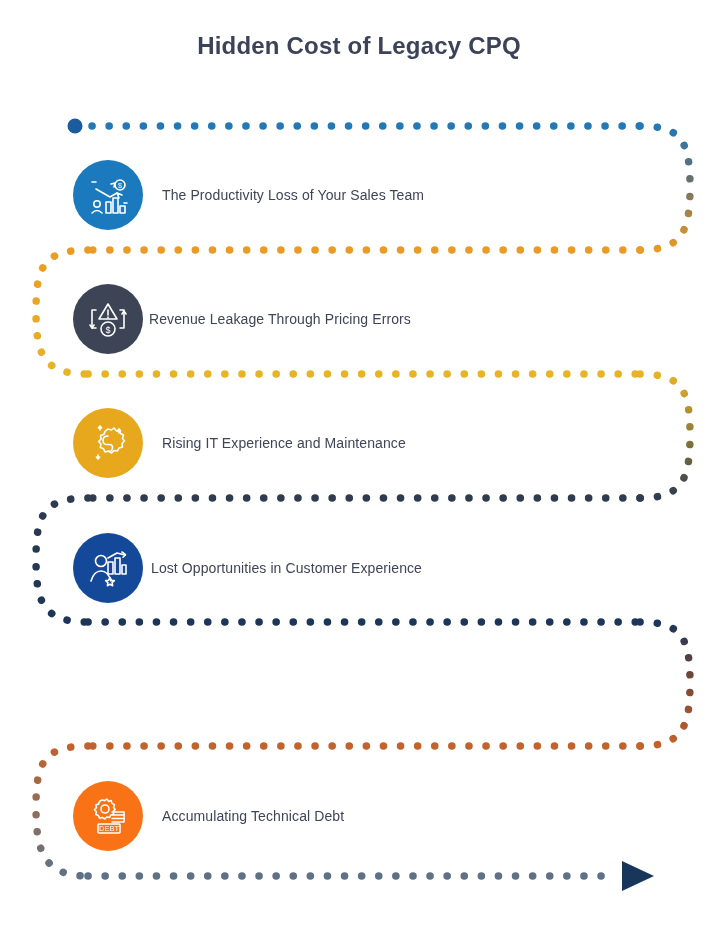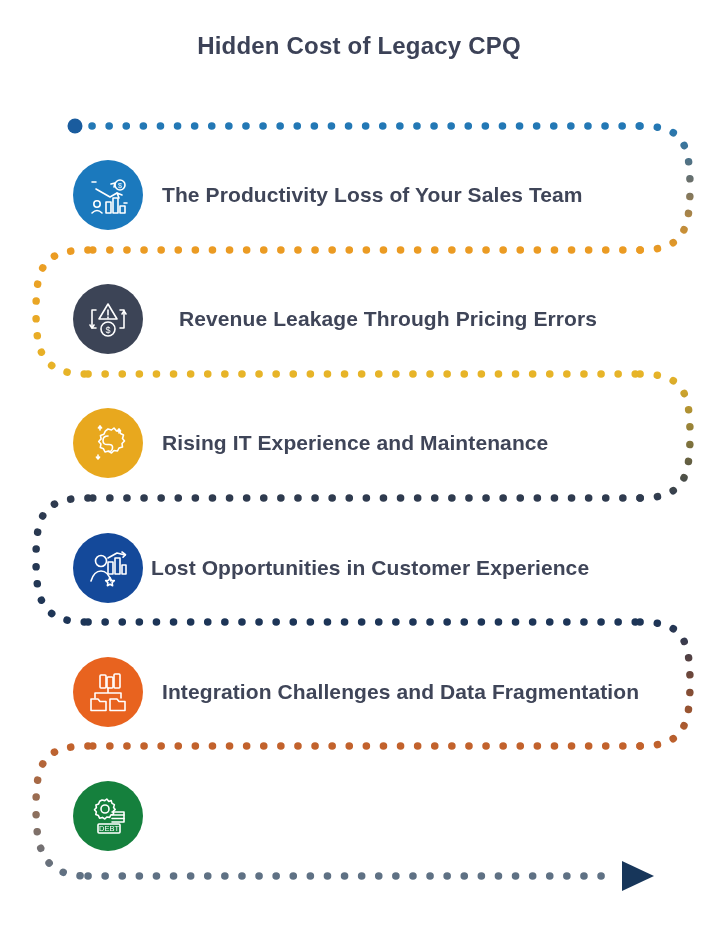--- a/index.html
+++ b/index.html
@@ -36,22 +36,22 @@
   }
   .icon-circle{
     width:70px;height:70px;
     border-radius:50%;
     flex:0 0 70px;
     display:flex;align-items:center;justify-content:center;
     box-sizing:border-box;
   }
   .icon-circle svg{display:block;}
   .row-label{
-    font-size:21px;
-    font-weight:bold;
+    font-size:14px;
+    font-weight:normal;
     color:#3f4558;
     white-space:nowrap;
     letter-spacing:.1px;
   }
 </style>
 </head>
 <body>
 
 <div id="stage">
 
@@ -146,21 +146,21 @@
         <path d="M22 7 L31 22 H13 Z"></path>
         <path d="M22 13 v5 M22 20 v1"></path>
         <circle cx="22" cy="32" r="7"></circle>
         <text x="22" y="35.5" font-size="9" fill="#fff" stroke="none" text-anchor="middle">$</text>
         <path d="M10 13 h-4 v18 h4"></path>
         <path d="M8 28 l-2 3 l-2 -3"></path>
         <path d="M34 13 h4 v18 h-4"></path>
         <path d="M36 17 l2 -3 l2 3"></path>
       </svg>
     </div>
-    <div class="row-label" style="margin-left:36px;">Revenue Leakage Through Pricing Errors</div>
+    <div class="row-label" style="margin-left:6px;">Revenue Leakage Through Pricing Errors</div>
   </div>
 
   <div class="row" style="left:73px;top:403px;">
     <div class="icon-circle" style="background:#e8a81e;">
       <svg width="44" height="44" viewBox="0 0 44 44" fill="none" stroke="#ffffff" stroke-width="1.6" stroke-linecap="round" stroke-linejoin="round">
         <path d="M22 8 l3.5 1 l2.5-2 l2.5 3 l3-1 l1 3.5 l3 1.5 l-1 3.5 l2 2.5 l-2.5 2.5 l.5 3.5 l-3.5 1 l-1.5 3 l-3.5-.5
                  l-2.5 2.5 l-3-2 l-3.5 1 l-1.5-3.2 l-3.2-1.2 l.6-3.5 l-2.2-2.6 l2.4-2.6 l-.6-3.4 l3.4-1.2 l1.4-3.2 Z"></path>
         <path d="M22 15 q-5 0 -5 4.5 t5 4 t4.5 3.5 t-4.5 3.5"></path>
         <path d="M14 9 v-4 M14 5 l-1.6 2 M14 5 l1.6 2"></path>
         <path d="M33 12 v-4 M33 8 l-1.6 2 M33 8 l1.6 2"></path>
@@ -179,42 +179,30 @@
         <rect x="29" y="12" width="5" height="16"></rect>
         <rect x="36" y="19" width="4" height="9"></rect>
         <path d="M22 12 L31 7 L39 9"></path>
         <path d="M36 6 l3.5 2.6 l-2.5 2.6"></path>
         <path d="M24 31.5 l1.3 2.7 l3 .4 l-2.2 2.1 l.5 3 l-2.6 -1.4 l-2.6 1.4 l.5 -3 l-2.2 -2.1 l3 -.4 Z"></path>
       </svg>
     </div>
     <div class="row-label" style="margin-left:8px;">Lost Opportunities in Customer Experience</div>
   </div>
 
-  <div class="row" style="left:73px;top:652px;">
-    <div class="icon-circle" style="background:#e8631f;">
-      <svg width="44" height="44" viewBox="0 0 44 44" fill="none" stroke="#ffffff" stroke-width="1.6" stroke-linecap="round" stroke-linejoin="round">
-        <rect x="14" y="5" width="6" height="13" rx="1"></rect>
-        <rect x="21" y="7" width="6" height="11" rx="1"></rect>
-        <rect x="28" y="4" width="6" height="14" rx="1"></rect>
-        <path d="M22 18 v5 M9 28 v-5 h26 v5 M22 23 v-5"></path>
-        <path d="M5 29 h7 l2 2.5 h6 v9 h-15 Z"></path>
-        <path d="M24 29 h7 l2 2.5 h6 v9 h-15 Z"></path>
-      </svg>
-    </div>
-    <div class="row-label" style="margin-left:19px;">Integration Challenges and Data Fragmentation</div>
-  </div>
 
   <div class="row" style="left:73px;top:776px;">
-    <div class="icon-circle" style="background:#15803d;text-decoration:underline;">
+    <div class="icon-circle" style="background:#f97316;text-decoration:underline;">
       <svg width="44" height="44" viewBox="0 0 44 44" fill="none" stroke="#ffffff" stroke-width="1.6" stroke-linecap="round" stroke-linejoin="round">
         <path d="M16 6 l2.8 .6 l2-1.6 l2 2.4 l2.4-.8 l.8 2.8 l2.4 1.2 l-.8 2.8 l1.6 2 l-2 2 l.4 2.8 l-2.8 .8
                  l-1.2 2.4 l-2.8-.4 l-2 2 l-2.4-1.6 l-2.8 .8 l-1.2-2.6 l-2.6-1 l.5-2.8 l-1.8-2.1 l1.9-2.1 l-.5-2.7
                  l2.7-1 l1.1-2.6 Z"></path>
         <circle cx="19" cy="15" r="4"></circle>
         <path d="M26 18 h12 v10 h-12"></path>
         <path d="M26 21 h12 M26 24.5 h12"></path>
         <rect x="12" y="30" width="22" height="9" rx="1"></rect>
         <text x="23" y="37" font-size="7.5" fill="#ffffff" stroke="none" text-anchor="middle" font-family="Liberation Sans, sans-serif">DEBT</text>
       </svg>
     </div>
+    <div class="row-label" style="margin-left:19px;">Accumulating Technical Debt</div>
   </div>
 
 </div>
 
 </body></html>

